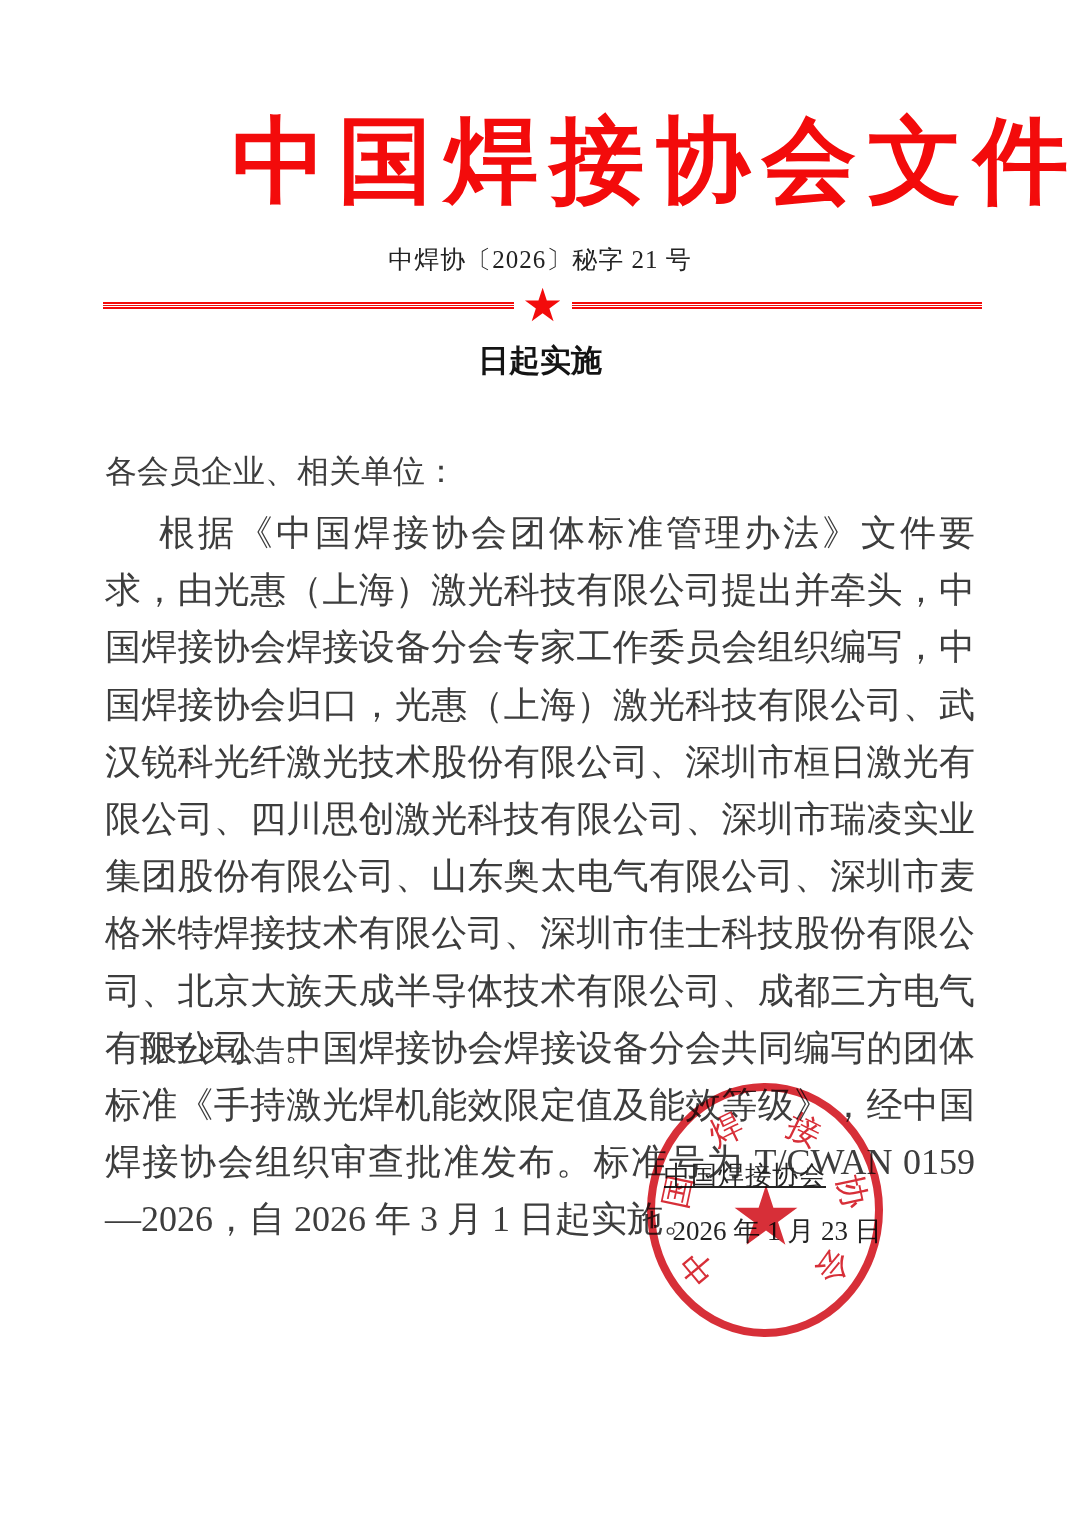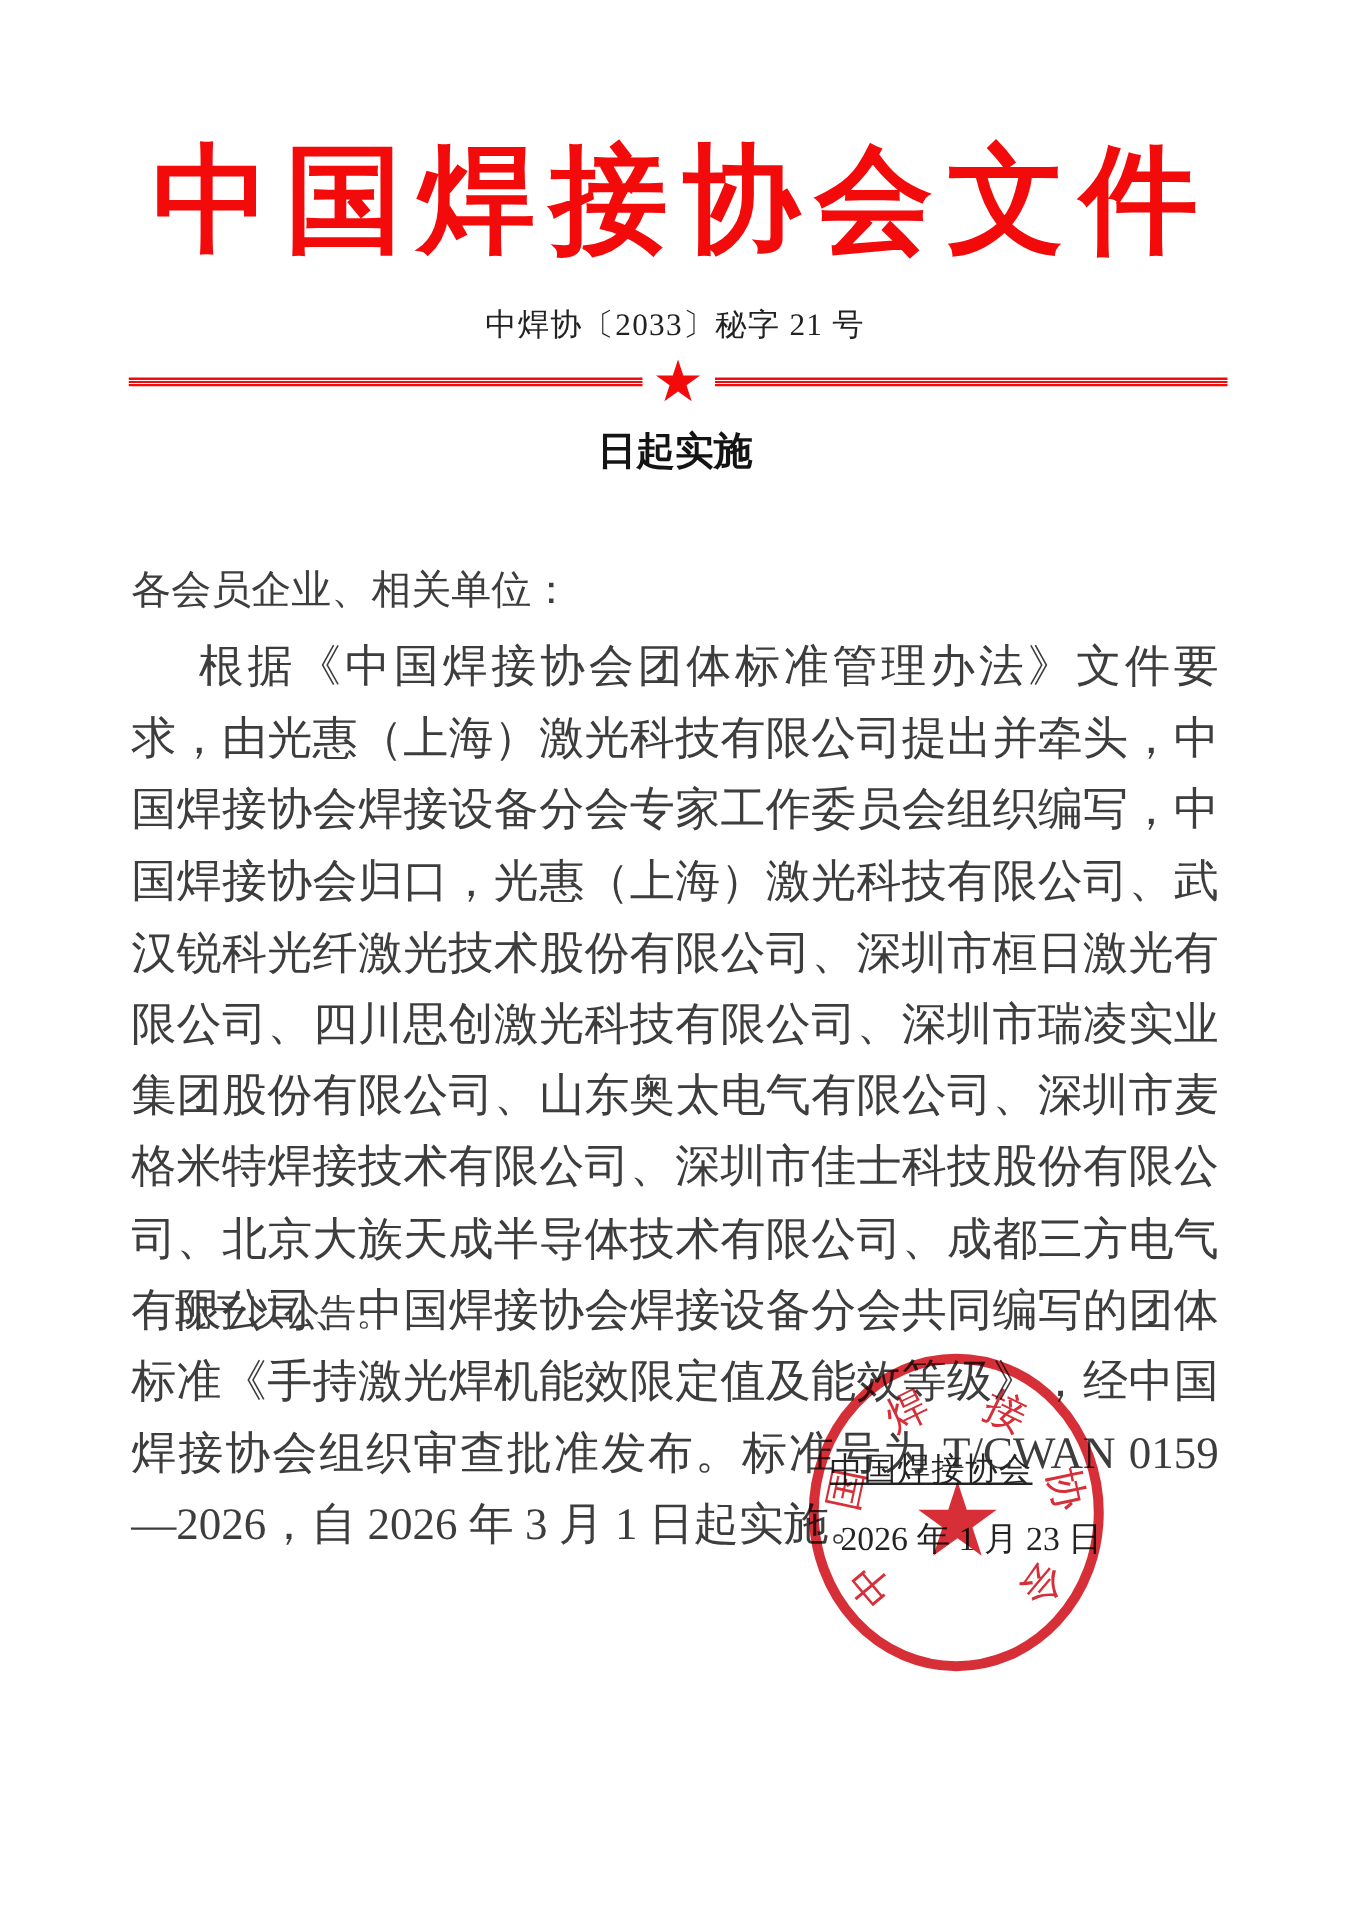--- a/index.html
+++ b/index.html
@@ -11,21 +11,21 @@
     margin: 0 auto;
     background: var(--paper, #ffffff);
     font-family: "Liberation Serif", "DejaVu Serif", serif;
     overflow: hidden;
   }
 
   .org-title {
     position: absolute;
     top: 104px; left: 0; width: 100%;
     margin: 0;
-    text-align: center;
+    text-align: right;
     color: var(--accent-red, #f30b0b);
     font-size: 94px;
     line-height: 114px;
     font-weight: bold;
     letter-spacing: 12px;
     text-indent: 12px;
     white-space: nowrap;
   }
 
   .doc-number {
@@ -139,21 +139,21 @@
     dominant-baseline: central;
   }
 </style>
 </head>
 <body>
 
 <div class="page">
 
   <h1 class="org-title">中国焊接协会文件</h1>
 
-  <div class="doc-number">中焊协〔2033〕秘字 21 号</div>
+  <div class="doc-number">中焊协〔2026〕秘字 21 号</div>
 
   <div class="divider">
     <span class="seg"></span>
     <span class="star">★</span>
     <span class="seg"></span>
   </div>
 
   <div class="notice-title">
     <div>日起实施</div>
   </div>

